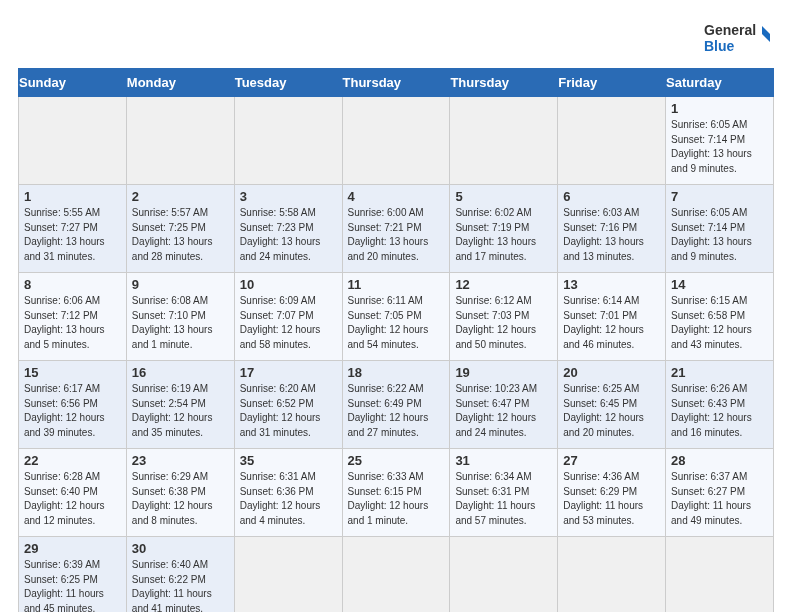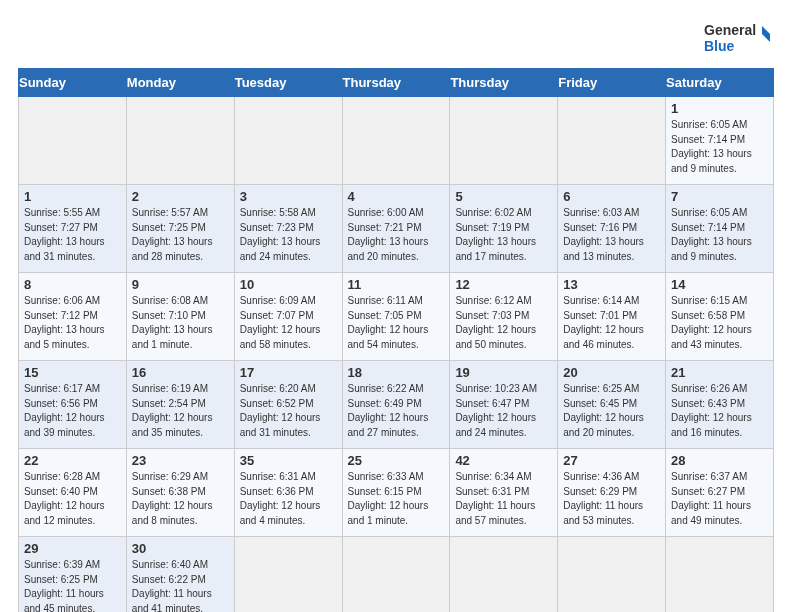--- a/index.html
+++ b/index.html
@@ -308,21 +308,21 @@
             <div class="cell-text">and 4 minutes.</div>
           </td>
           <td>
             <span class="day-num">25</span>
             <div class="cell-text">Sunrise: 6:33 AM</div>
             <div class="cell-text">Sunset: 6:15 PM</div>
             <div class="cell-text">Daylight: 12 hours</div>
             <div class="cell-text">and 1 minute.</div>
           </td>
           <td>
-            <span class="day-num">42</span>
+            <span class="day-num">31</span>
             <div class="cell-text">Sunrise: 6:34 AM</div>
             <div class="cell-text">Sunset: 6:31 PM</div>
             <div class="cell-text">Daylight: 11 hours</div>
             <div class="cell-text">and 57 minutes.</div>
           </td>
           <td>
             <span class="day-num">27</span>
             <div class="cell-text">Sunrise: 4:36 AM</div>
             <div class="cell-text">Sunset: 6:29 PM</div>
             <div class="cell-text">Daylight: 11 hours</div>

